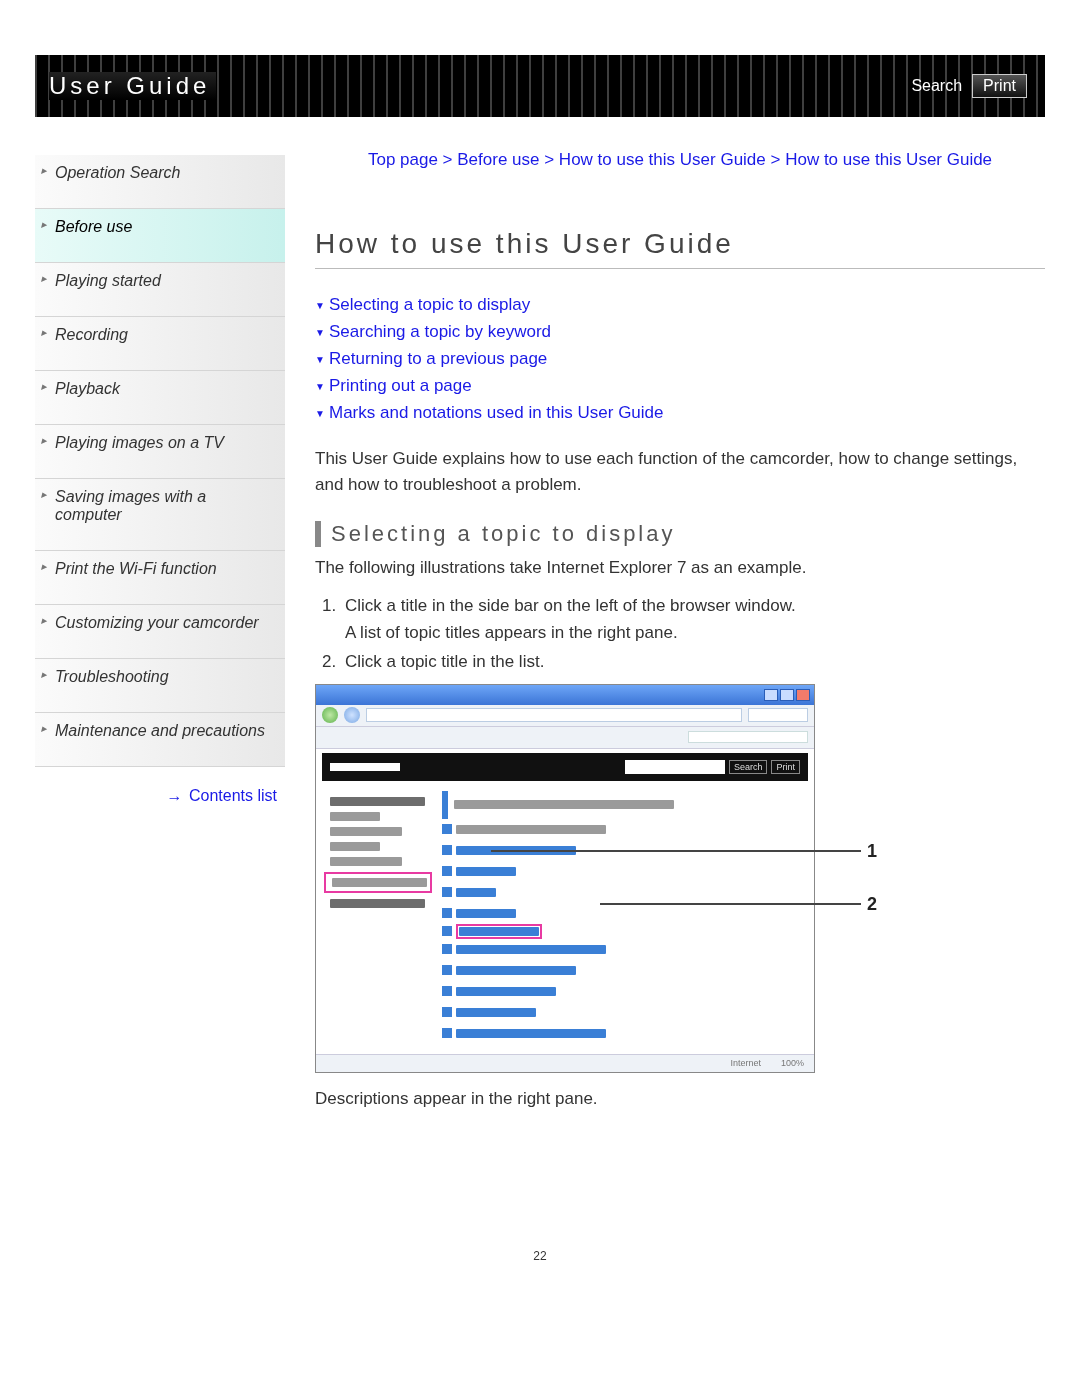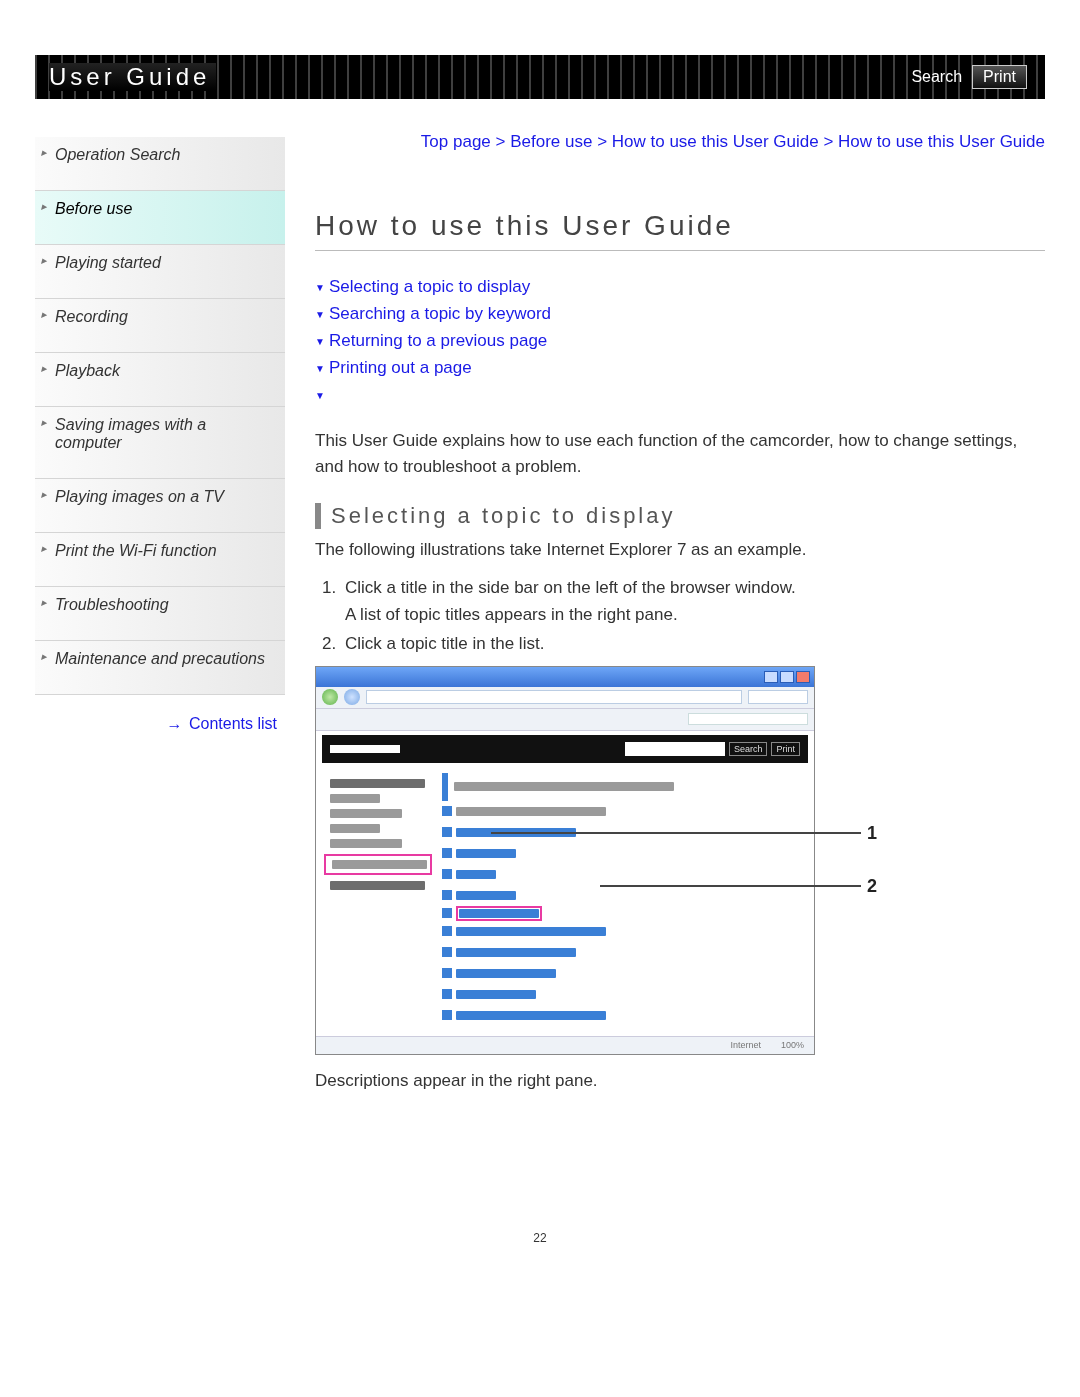--- a/index.html
+++ b/index.html
@@ -1,19 +1,19 @@
 <!DOCTYPE html>
 <html><head>
 <meta charset="utf-8">
 <style>
 * { margin: 0; padding: 0; box-sizing: border-box; }
 body { font-family: Arial, Helvetica, sans-serif; font-size: 17px; color: #333; background: #fff; }
 .page { width: 1080px; margin: 0 auto; padding: 55px 35px 40px 35px; }
 .header-band {
-  height: 44px;
+  height: 62px;
   background: #000;
   background-image: repeating-linear-gradient(90deg, rgba(90,90,90,0.7) 0, rgba(90,90,90,0.7) 2px, rgba(0,0,0,1) 2px, rgba(0,0,0,1) 13px);
   display: flex; align-items: center; justify-content: space-between;
   padding: 0 18px 0 14px;
   position: relative;
 }
 .header-title {
   color: #fff; font-size: 24px; letter-spacing: 4px; font-weight: 400;
   background: linear-gradient(180deg, #222 0%, #000 100%);
   padding: 0 6px 0 0;
@@ -31,21 +31,21 @@
   border-bottom: 1px solid #d5d5d5; padding: 9px 8px 26px 20px;
   font-size: 16px; color: #333; cursor: pointer; position: relative; font-style: italic;
 }
 .sidebar li::before {
   content: "▸"; position: absolute; left: 6px; top: 9px; font-size: 11px; color: #777;
 }
 .sidebar li.active { background: linear-gradient(90deg,#e8fbf8,#c7f1ec); color: #000; }
 .contents-link { margin-top: 20px; text-align: right; padding-right: 8px; color: #1a1ae6; font-size: 16px; }
 .contents-link .arrow { color: #1a1ae6; margin-right: 4px; letter-spacing: -2px; }
 .main { flex: 1; }
-.breadcrumb { color: #1a1ae6; font-size: 17px; text-align: right; line-height: 1.5; }
+.breadcrumb { color: #1a1ae6; font-size: 17px; text-align: center; line-height: 1.5; }
 .breadcrumb a { color: #1a1ae6; text-decoration: none; }
 h1 { font-size: 28px; font-weight: 400; letter-spacing: 3px; color: #444; border-bottom: 1px solid #bbb; padding-bottom: 8px; margin: 55px 0 22px 0; }
 .jump-links { margin-bottom: 20px; }
 .jump-links div { color: #1a1ae6; font-size: 17px; line-height: 1.6; cursor: pointer; }
 .jump-links .jmark { display: inline-block; width: 14px; }
 .jump-links .jmark::before { content: "▼"; font-size: 10px; vertical-align: 1px; }
 .intro { font-size: 17px; line-height: 1.5; margin-bottom: 24px; }
 h2 { font-size: 22px; font-weight: 400; letter-spacing: 3px; color: #555; border-left: 6px solid #888; padding-left: 10px; margin-bottom: 8px; }
 .section-note { font-size: 17px; line-height: 1.5; margin-bottom: 6px; }
 ol.steps { margin: 11px 0 8px 4px; padding-left: 22px; font-size: 17px; line-height: 1.6; }
@@ -100,23 +100,24 @@
   </div>
 
   <div class="body-wrap">
     <div class="sidebar">
       <ul id="sidebar-list">
           <li>Operation Search</li>
           <li class="active">Before use</li>
           <li>Playing started</li>
           <li>Recording</li>
           <li>Playback</li>
+          <li>Playing images on a TV</li>
           <li>Saving images with a computer</li>
-          <li>Playing images on a TV</li>
           <li>Print the Wi-Fi function</li>
+          <li>Customizing your camcorder</li>
           <li>Troubleshooting</li>
           <li>Maintenance and precautions</li>
         </ul>
       <div class="contents-link">
         <span class="arrow">→</span>
         <span>Contents list</span>
       </div>
     </div>
 
     <div class="main">
@@ -127,21 +128,21 @@
         <span>How to use this User Guide</span>
       </div>
 
       <h1>How to use this User Guide</h1>
 
       <div class="jump-links" id="jump-links">
           <div><span class="jmark"></span><span>Selecting a topic to display</span></div>
           <div><span class="jmark"></span><span>Searching a topic by keyword</span></div>
           <div><span class="jmark"></span><span>Returning to a previous page</span></div>
           <div><span class="jmark"></span><span>Printing out a page</span></div>
-          <div><span class="jmark"></span></div>
+          <div><span class="jmark"></span><span>Marks and notations used in this User Guide</span></div>
         </div>
 
       <div class="intro">This User Guide explains how to use each function of the camcorder, how to change settings, and how to troubleshoot a problem.</div>
 
       <h2>Selecting a topic to display</h2>
       <div class="section-note">The following illustrations take Internet Explorer 7 as an example.</div>
       <ol class="steps" id="steps">
           <li>Click a title in the side bar on the left of the browser window.<br>A list of topic titles appears in the right pane.</li>
           <li>Click a topic title in the list.</li>
         </ol>

